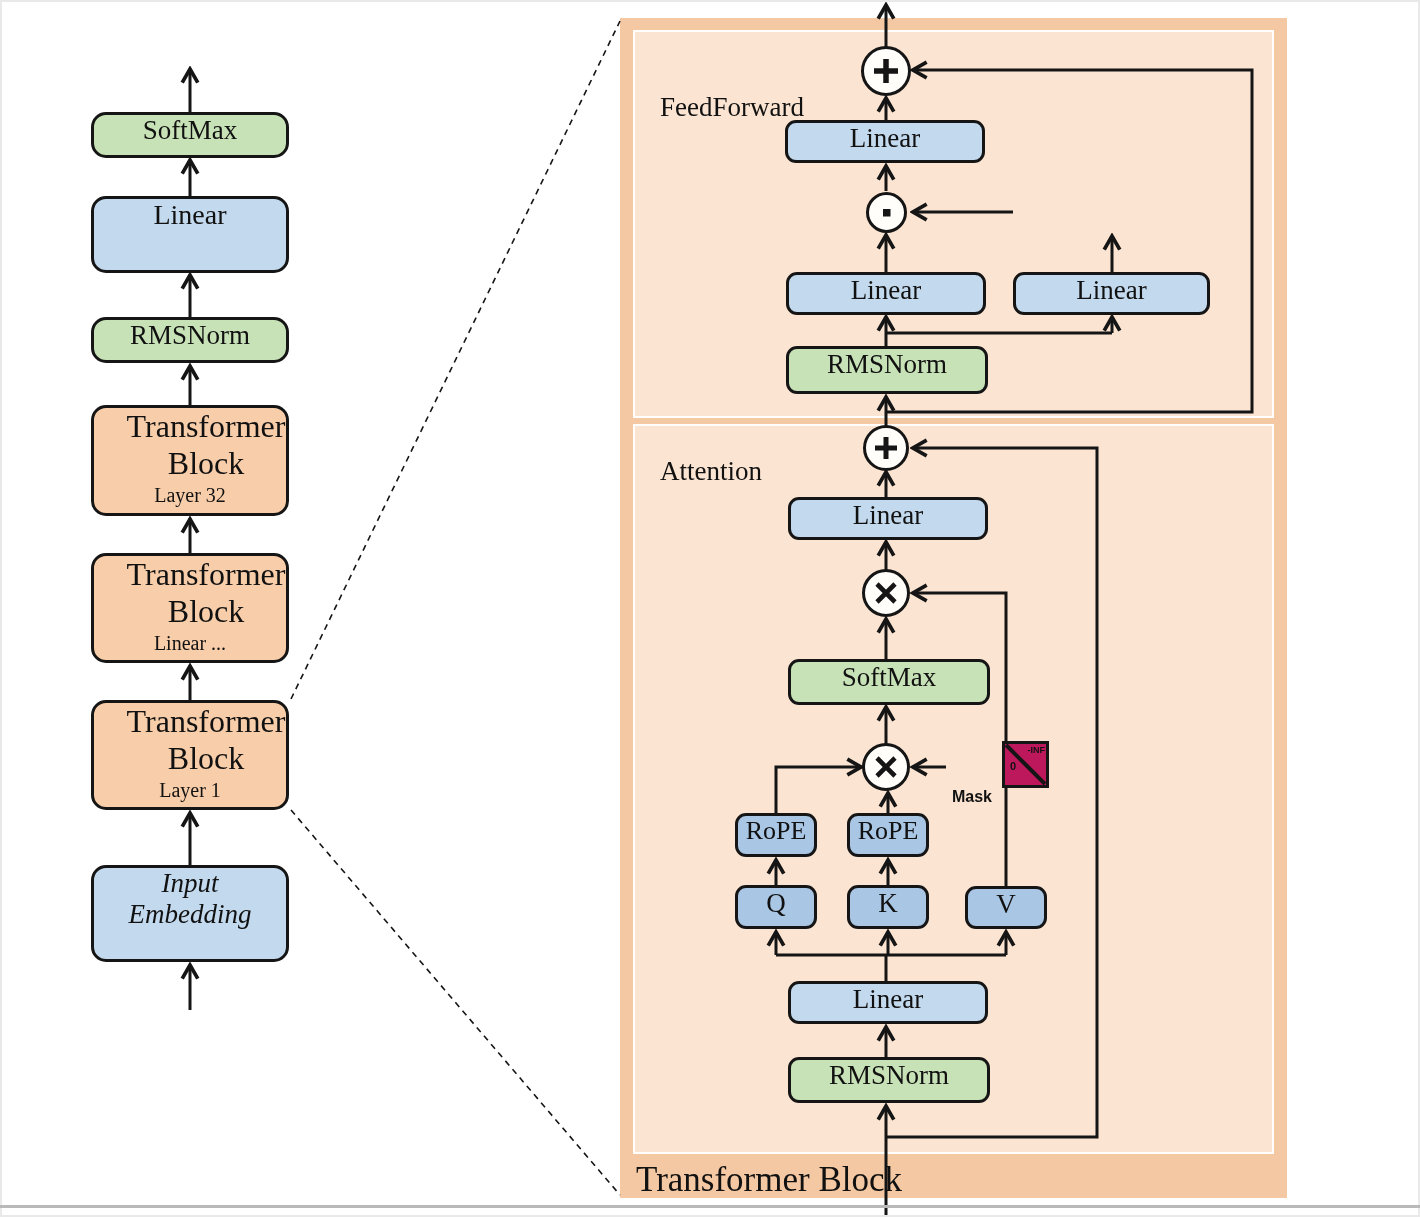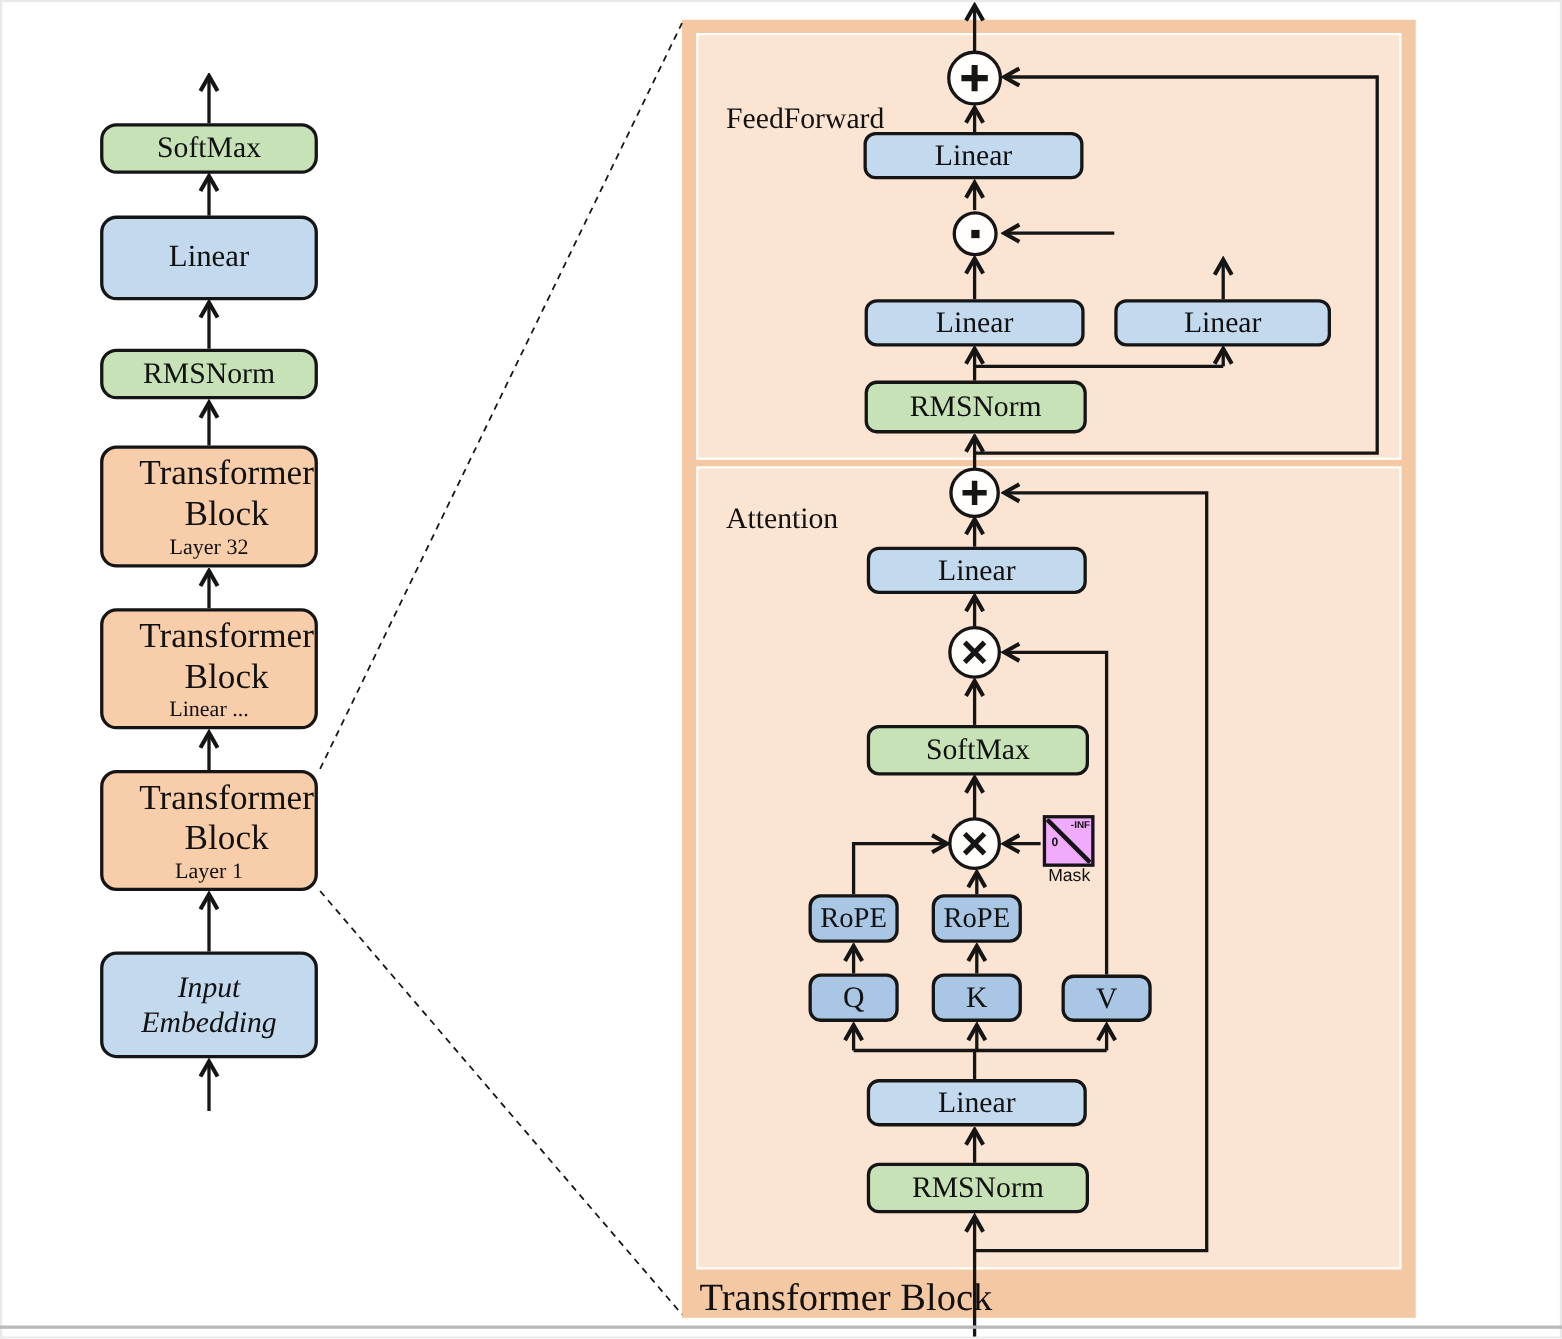--- a/index.html
+++ b/index.html
@@ -13,42 +13,42 @@
                background:var(--panel-outer);z-index:0;}
   .panel-inner{position:absolute;background:var(--panel-inner);
                border:2px solid rgba(255,255,255,.95);box-sizing:border-box;z-index:0;}
   .ff-inner{left:633px;top:30px;width:641px;height:388px;}
   .attn-inner{left:633px;top:424px;width:641px;height:730px;}
 
   svg.wires{position:absolute;left:0;top:0;z-index:1;}
 
   
   .box{position:absolute;box-sizing:border-box;border:3px solid #151515;border-radius:11px;
-       display:flex;flex-direction:column;align-items:center;justify-content:center;
+       display:flex;flex-direction:column;align-items:center;
        text-align:center;font-size:27px;line-height:1.15;z-index:2;}
   .left-box{border-radius:15px;}
   .green{background:var(--green-block);}
   .blue{background:var(--blue-block);}
   .orange{background:var(--orange-block);}
   .qkv{background:var(--qkv-block);}
   .tb-line{font-size:32px;margin-left:32px;}
   .tb-layer{font-size:20px;margin-top:2px;}
 
   .circle{position:absolute;box-sizing:border-box;background:#fffefb;border:3px solid #151515;
           border-radius:50%;display:flex;align-items:center;justify-content:center;z-index:2;}
 
   .section-label{position:absolute;font-size:27px;z-index:2;}
   .panel-title{position:absolute;left:636px;top:1160px;font-size:35px;z-index:2;}
 
-  .mask-box{position:absolute;left:948px;top:741px;width:47px;height:47px;background:#f0abfc;
+  .mask-box{position:absolute;left:1002px;top:741px;width:47px;height:47px;background:#be185d;
             border:3px solid #151515;box-sizing:border-box;z-index:2;}
   .mask-inf{position:absolute;right:1px;top:1px;font-size:9px;font-family:"Liberation Sans",sans-serif;font-weight:700;}
   .mask-zero{position:absolute;left:5px;top:16px;font-size:11px;font-family:"Liberation Sans",sans-serif;font-weight:700;}
   .mask-label{position:absolute;left:940px;top:788px;width:64px;text-align:center;font-size:16px;
-              font-family:"Liberation Sans",sans-serif;font-weight:400;z-index:2;}
+              font-family:"Liberation Sans",sans-serif;font-weight:700;z-index:2;}
 </style>
 </head>
 <body>
 
 <div class="stage">
 
   <div class="panel-outer"></div>
   <div class="panel-inner ff-inner"></div>
   <div class="panel-inner attn-inner"></div>
 

